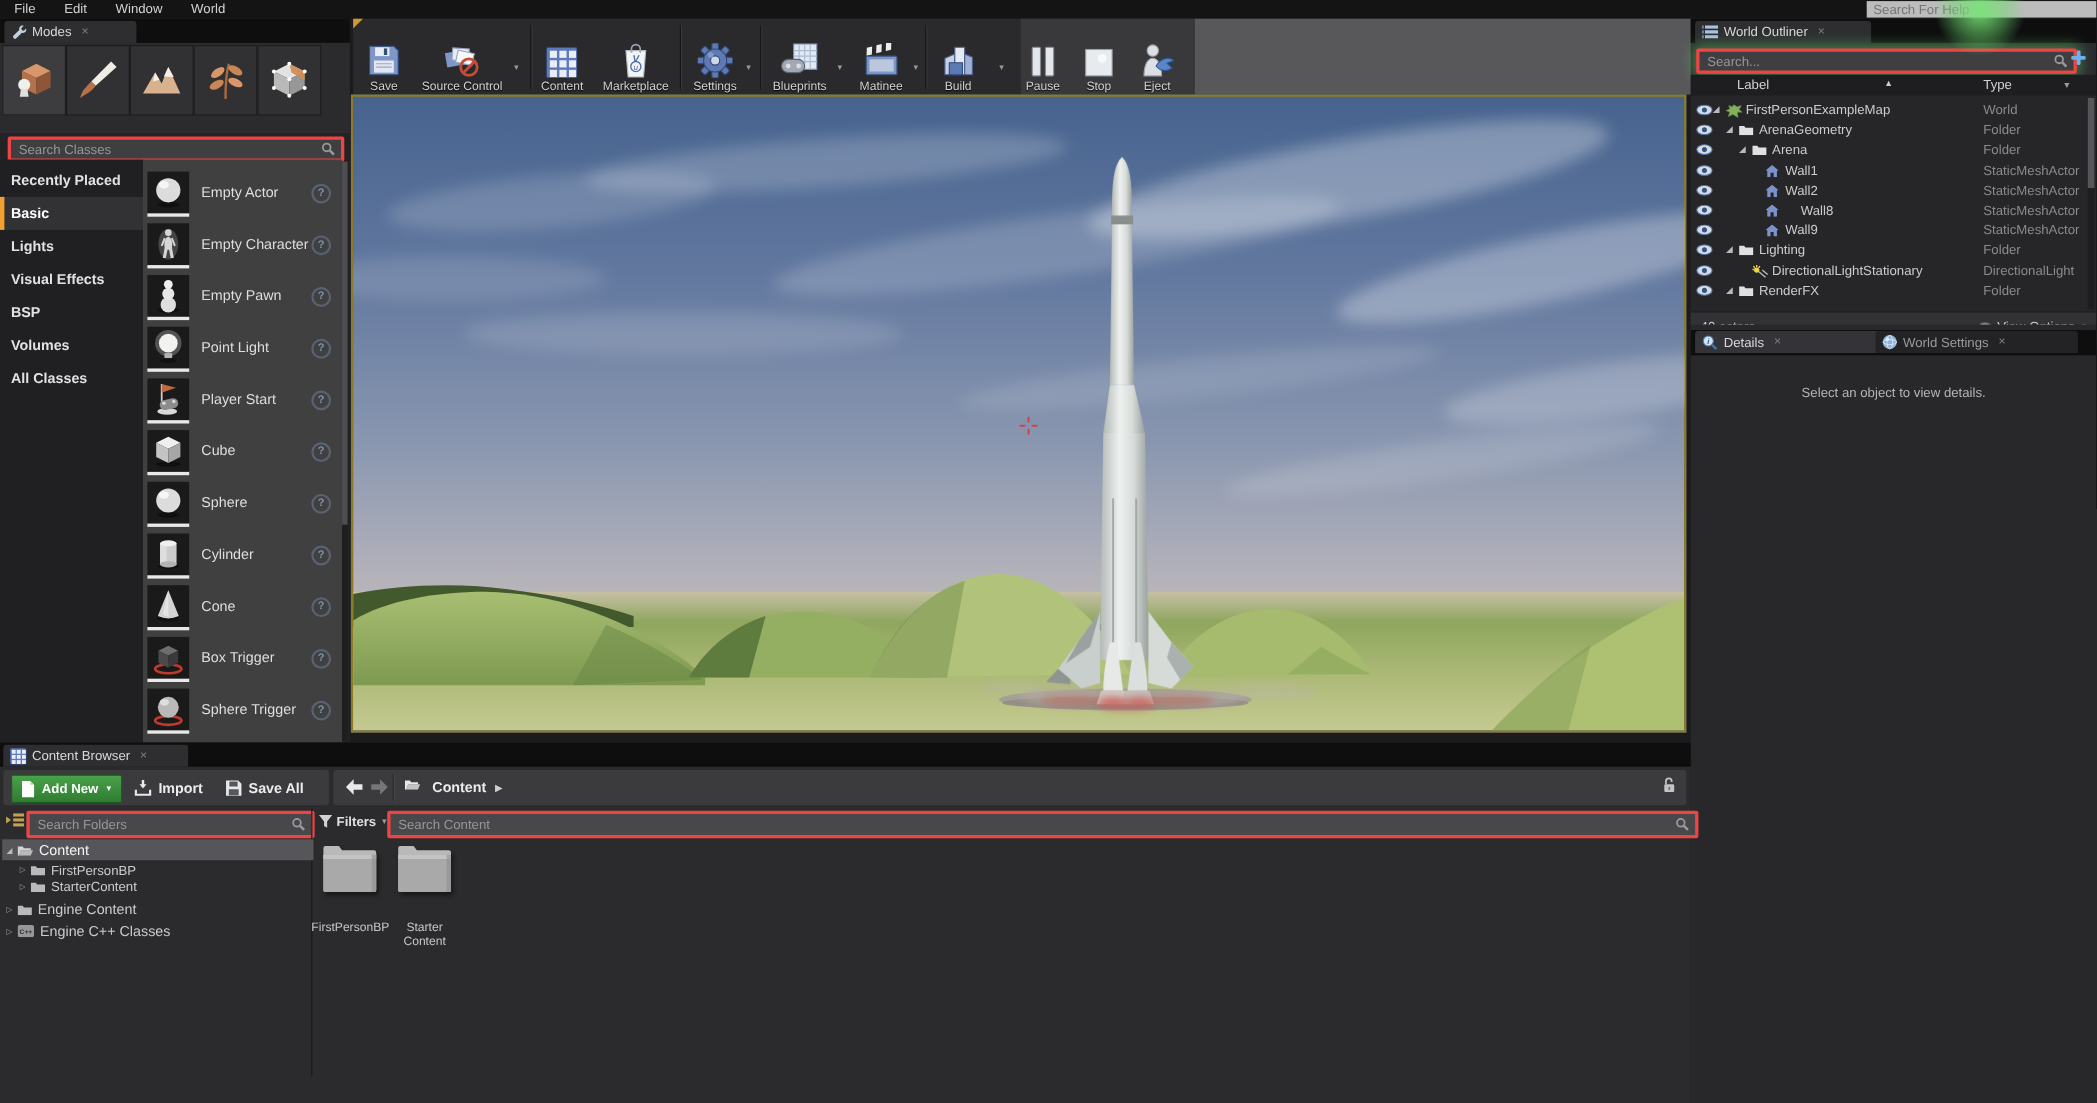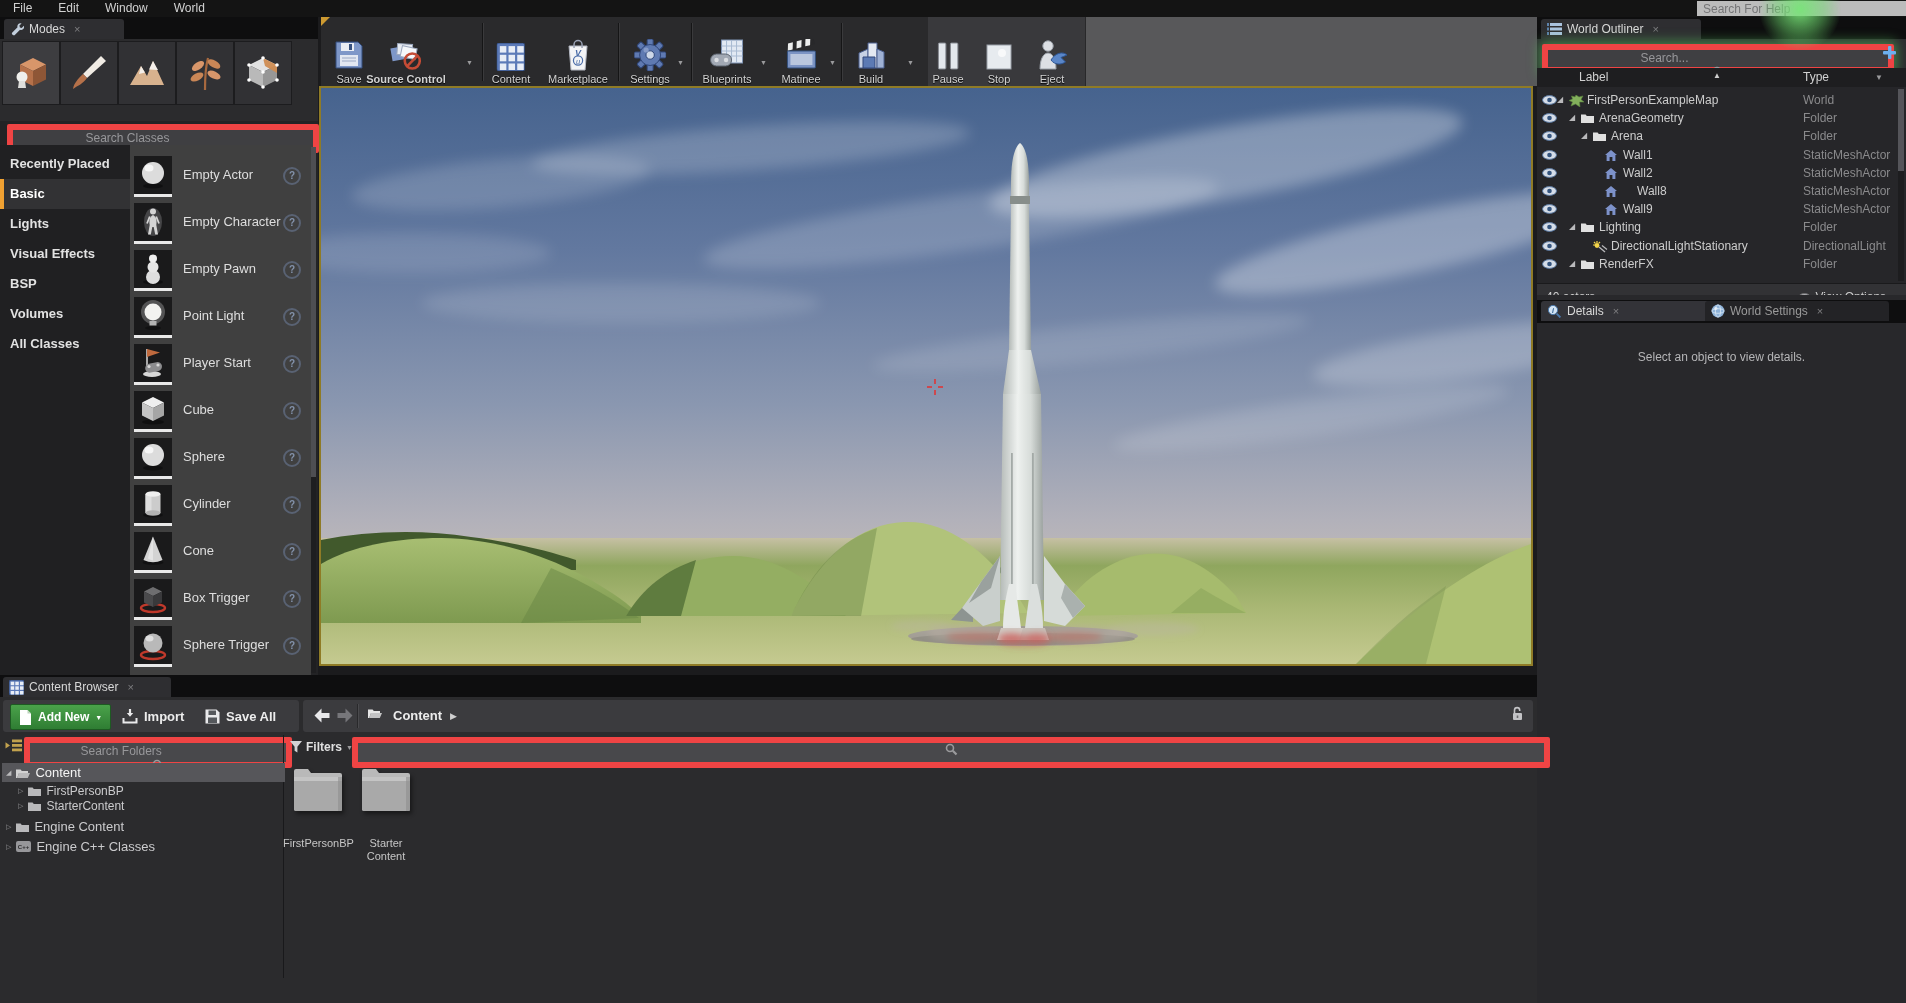--- a/index.html
+++ b/index.html
@@ -8,22 +8,22 @@
         -webkit-font-smoothing:antialiased;}
   .abs{position:absolute;}
   .menubar{left:0;top:0;width:1906px;height:17px;background:#141414;line-height:17px;}
   .menu-item{display:inline-block;padding:0 13px;color:#d2d2d2;font-size:12px;cursor:default;}
   .panel{background:#2b2b2d;}
   .tabstrip{background:#0e0e0f;}
   .tab{position:absolute;top:2px;height:20px;background:#2e2e31;border-radius:3px 3px 0 0;
        display:flex;align-items:center;padding:0 6px;gap:5px;font-size:12px;color:#d8d8d8;}
   .tab.inactive{background:#232326;color:#9a9a9a;}
   .tab .x{color:#7e7e80;font-size:11px;margin-left:4px;}
-  .searchbox{background:#3f3f42;border:6px solid #ef4444;border-radius:2px;display:flex;align-items:center;
-       padding:0 5px;color:#9c9c9e;flex-direction:column;}
+  .searchbox{background:#3f3f42;border:3px solid #ef4444;border-radius:2px;display:flex;align-items:center;
+       padding:0 5px;color:#9c9c9e;}
   .searchbox input{flex:1;background:transparent;border:none;outline:none;color:#c4c4c6;font-size:12px;
        font-family:inherit;min-width:0;}
   .searchbox input::placeholder{color:#97979a;}
   .cat{height:30px;line-height:30px;padding-left:10px;font-weight:bold;font-size:13px;color:#e2e2e2;
        position:relative;}
   .cat.sel{background:#323234;border-left:4px solid #f0a132;padding-left:6px;color:#ffffff;}
   .place-row{position:absolute;left:0;width:100%;height:47px;}
   .thumb{position:absolute;left:4px;top:3px;width:38px;height:38px;background:#1a1a1b;}
   .thumb::after{content:"";position:absolute;left:0;bottom:-3px;width:100%;height:3px;background:#e9e9e9;}
   .place-label{position:absolute;left:53px;top:0;height:44px;line-height:44px;font-size:13px;color:#dedede;}
@@ -302,21 +302,21 @@
               <path d="M2 3 H24 L28 7 V29 H2 Z" fill="#7e97c8" stroke="#324c7c"></path>
               <rect x="7" y="4" width="13" height="8" fill="#e9edf4"></rect>
               <rect x="15" y="5" width="3" height="6" fill="#36507e"></rect>
               <rect x="6" y="16" width="18" height="11" fill="#e2e7f1"></rect>
               <line x1="8" y1="19" x2="22" y2="19" stroke="#9aa8c4"></line>
               <line x1="8" y1="22" x2="22" y2="22" stroke="#9aa8c4"></line>
             </svg>
           </div>
           <div class="tb-lb">Save</div>
         </div>
-        <div class="tb-btn" style="left:85px;font-weight:bold;">
+        <div class="tb-btn" style="left:99px;">
           <div class="tb-ic">
             <svg width="36" height="32" viewBox="0 0 36 32">
               <rect x="3" y="8" width="17" height="13" fill="#7e97c8" transform="rotate(-10 11 14)"></rect>
               <rect x="9" y="5" width="15" height="11" fill="#e7ebf2" transform="rotate(4 16 10)" stroke="#9aa6bc"></rect>
               <rect x="13" y="8" width="15" height="11" fill="#f5f7fa" transform="rotate(12 20 13)" stroke="#9aa6bc"></rect>
               <circle cx="24" cy="22" r="7.5" fill="none" stroke="#c44b35" stroke-width="2.6"></circle>
               <line x1="18.7" y1="27.3" x2="29.3" y2="16.7" stroke="#c44b35" stroke-width="2.6"></line>
             </svg>
           </div>
           <div class="tb-lb">Source Control</div>
@@ -916,20 +916,21 @@
     <div class="abs" style="left:290px;top:62px;height:20px;display:flex;align-items:center;gap:4px;">
       <span id="funnelic">
           <svg width="12" height="12" viewBox="0 0 12 12">
             <path d="M0 0 H12 L7.4 5.8 V11.5 L4.6 9.8 V5.8 Z" fill="#d2d2d4"></path>
           </svg>
         </span>
       <span style="font-weight:bold;font-size:12px;color:#e0e0e0;">Filters</span>
       <span style="font-size:7px;color:#9a9a9c;">▼</span>
     </div>
     <div class="abs searchbox" style="left:352px;top:62px;width:1176px;height:19px;background:#48484b;">
+      <input placeholder="Search Content" style="">
       <span id="magcontent">
           <svg width="13" height="13" viewBox="0 0 13 13">
             <circle cx="5" cy="5" r="3.5" fill="none" stroke="#9a9a9c" stroke-width="1.6"></circle>
             <line x1="7.8" y1="7.8" x2="11.5" y2="11.5" stroke="#9a9a9c" stroke-width="2.2"></line>
           </svg>
         </span>
     </div>
 
     <div class="abs" style="left:283px;top:60px;width:1px;height:243px;background:#19191b;"></div>
 

